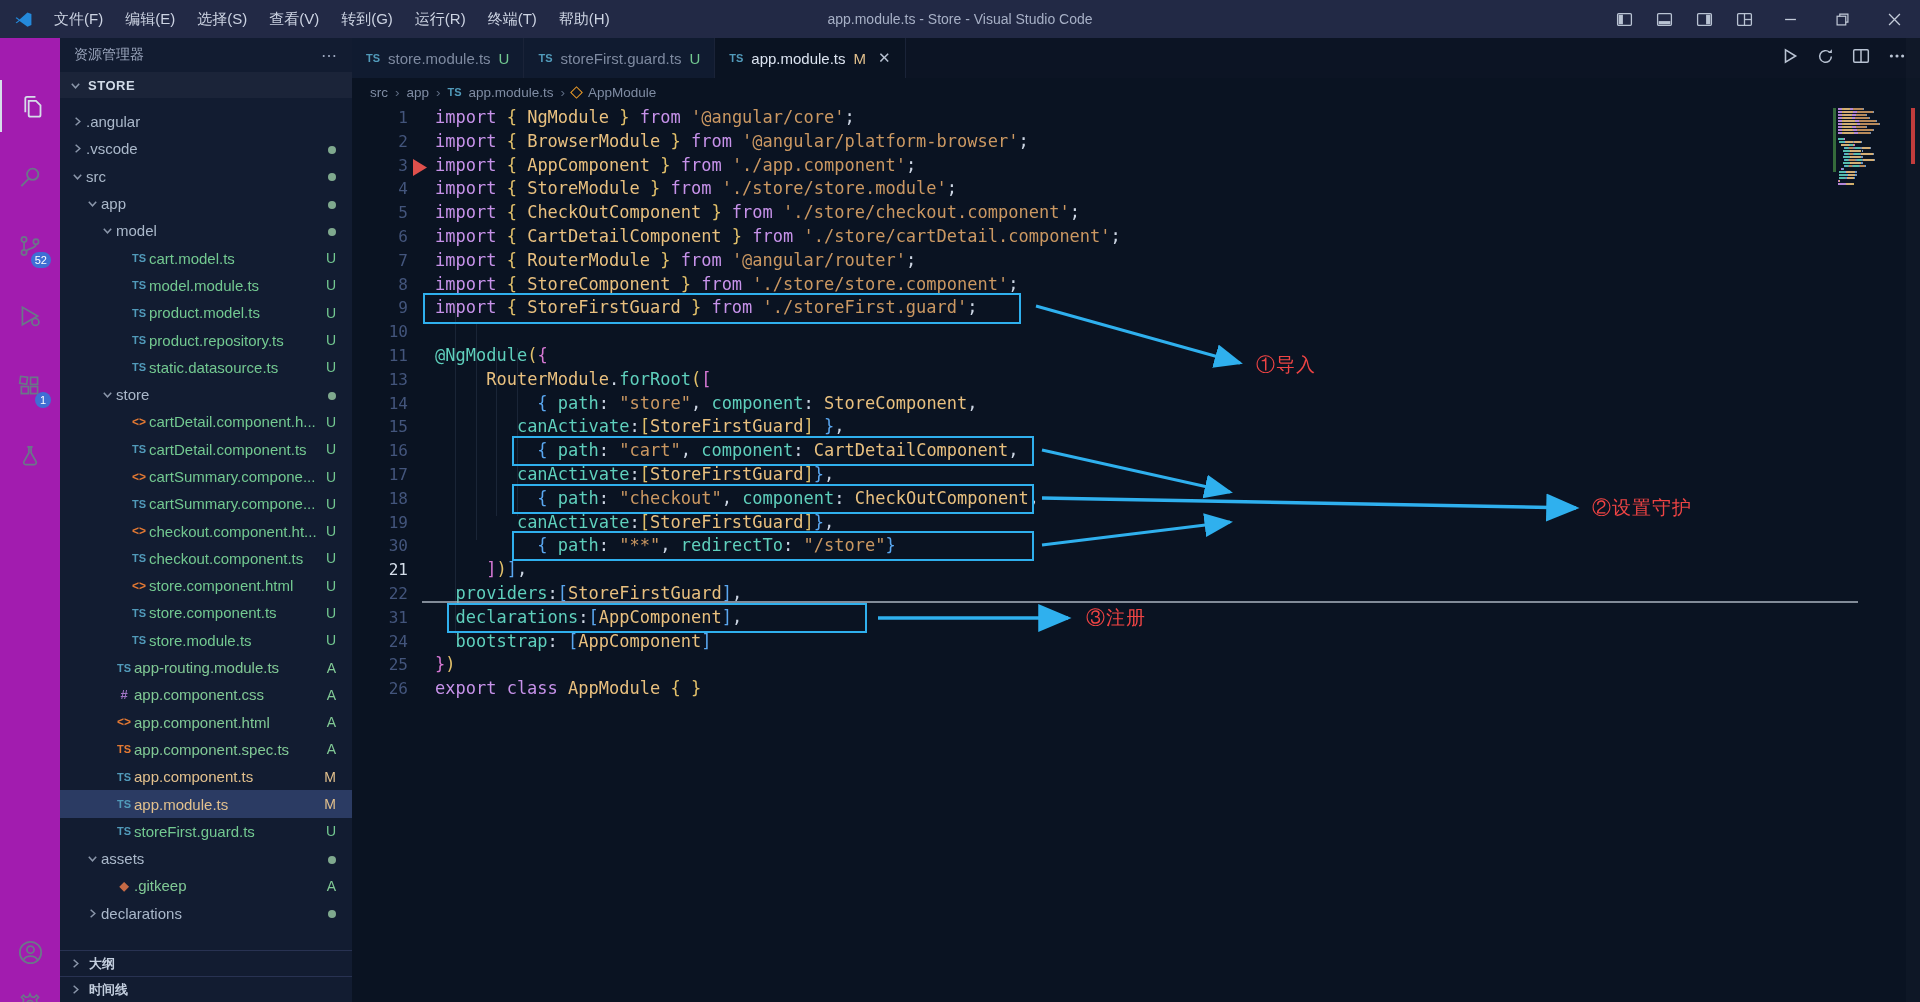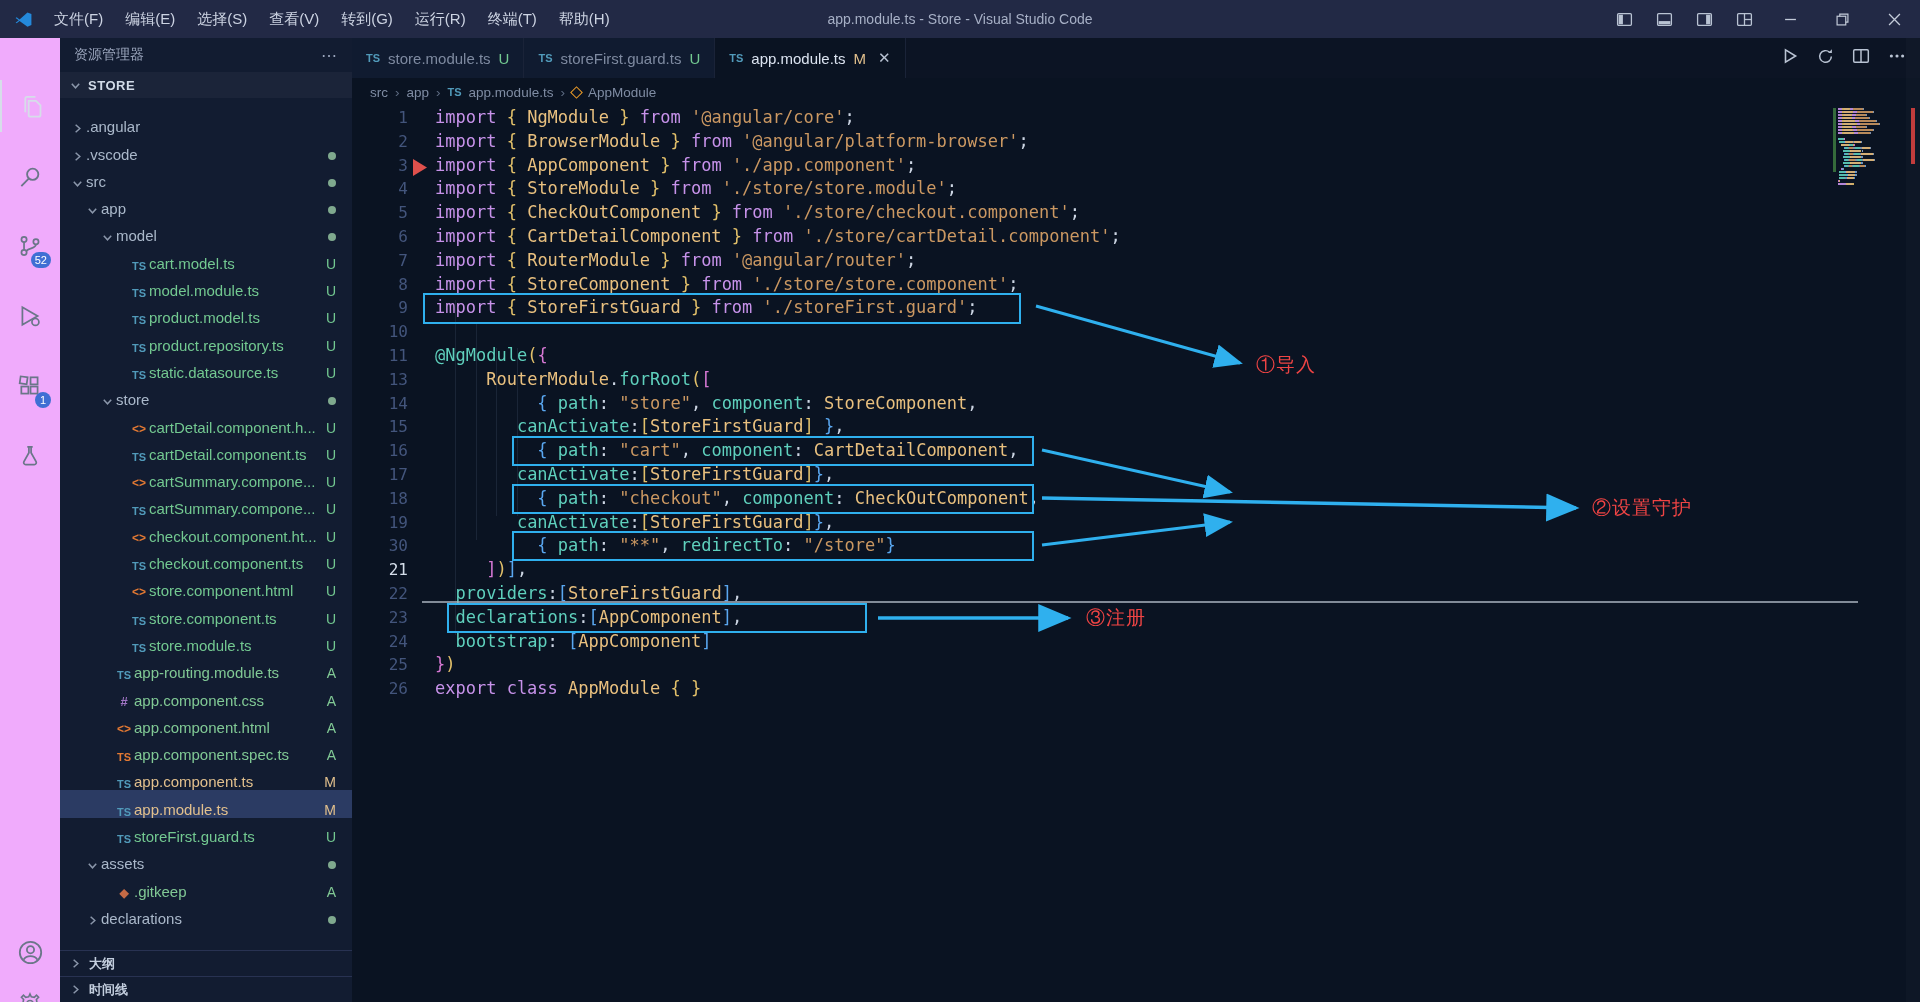--- a/index.html
+++ b/index.html
@@ -14,34 +14,34 @@
   .titlebar{position:absolute;top:0;left:0;right:0;height:38px;background:#222945;
     display:flex;align-items:center;color:#cdd4e2;font-size:15px;z-index:10;}
   .vscode-logo{margin:0 10px 0 14px;display:flex;}
   .menubar{display:flex;}
   .menu-item{padding:0 11px;line-height:38px;color:#ccd3e2;cursor:default;}
   .win-title{position:absolute;left:50%;transform:translateX(-50%);color:#a7b0c6;font-size:14px;}
   .tb-right{margin-left:auto;display:flex;align-items:center;height:38px;}
   .tb-icon{width:40px;height:38px;display:flex;align-items:center;justify-content:center;color:#b9c3d3;}
   .win-btn{width:52px;height:38px;display:flex;align-items:center;justify-content:center;color:#c3cbd9;}
   
-  .activitybar{position:absolute;top:38px;left:0;width:60px;bottom:0;background:#f0abfc;z-index:5;}
+  .activitybar{position:absolute;top:38px;left:0;width:60px;bottom:0;background:#a21caf;z-index:5;}
   .ab-icon{position:absolute;left:0;width:60px;height:52px;display:flex;align-items:center;
     justify-content:center;color:#6b7689;}
   .ab-icon.active{color:#d6dde9;border-left:2px solid #d6dde9;}
   .ab-badge{position:absolute;right:9px;bottom:4px;background:var(--c-badge);color:#fff;
     font-size:11px;line-height:16px;min-width:16px;text-align:center;border-radius:9px;padding:0 4px;}
   
   .sidebar{position:absolute;top:38px;left:60px;width:292px;bottom:0;background:#121c31;z-index:4;overflow:hidden;}
   .sb-header{height:34px;display:flex;align-items:center;padding:0 14px;color:#9ba6bd;font-size:14px;}
   .sb-header .more{margin-left:auto;color:#9ba6bd;font-size:16px;letter-spacing:1px;}
   .sb-section{height:26px;display:flex;align-items:center;padding:0 6px;background:rgba(255,255,255,0.04);
     color:#d2dbe8;font-size:13px;font-weight:bold;letter-spacing:.5px;gap:4px;}
   .tree{position:absolute;top:70px;left:0;right:0;}
-  .row{height:27.3px;display:flex;align-items:flex-end;font-size:15px;color:#aab8ca;position:relative;}
+  .row{height:27.3px;display:flex;align-items:center;font-size:15px;color:#aab8ca;position:relative;}
   .row.selected{background:#2b3b63;}
   .chev{display:flex;width:18px;justify-content:center;color:#8a96aa;flex:none;}
   .chev svg{transition:none;}
   .row.expanded .chev svg{transform:rotate(90deg);}
   .fi{width:20px;flex:none;text-align:center;font-weight:bold;font-size:11px;}
   .fi.ts{color:#519aba;} .fi.ts-spec{color:#e37933;} .fi.html{color:#e37933;font-size:12px;}
   .fi.css{color:#a074c4;font-size:13px;} .fi.git{color:#c56a45;font-size:12px;}
   .row .name{white-space:nowrap;overflow:hidden;}
   .row .right{margin-left:auto;padding-right:16px;font-size:14px;}
   .st-U{color:var(--c-u);} .st-A{color:var(--c-a);} .st-M{color:var(--c-m);}
@@ -518,21 +518,21 @@
       <div class="line"><span class="num">13</span><span class="tk-pl">     </span><span class="tk-cls">RouterModule</span><span class="tk-pu">.</span><span class="tk-prop">forRoot</span><span class="tk-b1">(</span><span class="tk-b2">[</span></div>
       <div class="line"><span class="num">14</span><span class="tk-pl">          </span><span class="tk-b3">{ </span><span class="tk-prop">path</span><span class="tk-pu">: </span><span class="tk-str">"store"</span><span class="tk-pu">, </span><span class="tk-prop">component</span><span class="tk-pu">: </span><span class="tk-cls">StoreComponent</span><span class="tk-pu">,</span></div>
       <div class="line"><span class="num">15</span><span class="tk-pl">        </span><span class="tk-prop">canActivate</span><span class="tk-pu">:</span><span class="tk-b1">[</span><span class="tk-cls">StoreFirstGuard</span><span class="tk-b1">]</span><span class="tk-pl"> </span><span class="tk-b3">}</span><span class="tk-pu">,</span></div>
       <div class="line"><span class="num">16</span><span class="tk-pl">          </span><span class="tk-b3">{ </span><span class="tk-prop">path</span><span class="tk-pu">: </span><span class="tk-str">"cart"</span><span class="tk-pu">, </span><span class="tk-prop">component</span><span class="tk-pu">: </span><span class="tk-cls">CartDetailComponent</span><span class="tk-pu">,</span></div>
       <div class="line"><span class="num">17</span><span class="tk-pl">        </span><span class="tk-prop">canActivate</span><span class="tk-pu">:</span><span class="tk-b1">[</span><span class="tk-cls">StoreFirstGuard</span><span class="tk-b1">]</span><span class="tk-b3">}</span><span class="tk-pu">,</span></div>
       <div class="line"><span class="num">18</span><span class="tk-pl">          </span><span class="tk-b3">{ </span><span class="tk-prop">path</span><span class="tk-pu">: </span><span class="tk-str">"checkout"</span><span class="tk-pu">, </span><span class="tk-prop">component</span><span class="tk-pu">: </span><span class="tk-cls">CheckOutComponent</span><span class="tk-pu">,</span></div>
       <div class="line"><span class="num">19</span><span class="tk-pl">        </span><span class="tk-prop">canActivate</span><span class="tk-pu">:</span><span class="tk-b1">[</span><span class="tk-cls">StoreFirstGuard</span><span class="tk-b1">]</span><span class="tk-b3">}</span><span class="tk-pu">,</span></div>
       <div class="line"><span class="num">30</span><span class="tk-pl">          </span><span class="tk-b3">{ </span><span class="tk-prop">path</span><span class="tk-pu">: </span><span class="tk-str">"**"</span><span class="tk-pu">, </span><span class="tk-prop">redirectTo</span><span class="tk-pu">: </span><span class="tk-str">"/store"</span><span class="tk-b3">}</span></div>
       <div class="line"><span class="num cur">21</span><span class="tk-pl">     </span><span class="tk-b2">]</span><span class="tk-b1">)</span><span class="tk-b3">]</span><span class="tk-pu">,</span></div>
       <div class="line"><span class="num">22</span><span class="tk-pl">  </span><span class="tk-prop">providers</span><span class="tk-pu">:</span><span class="tk-b3">[</span><span class="tk-cls">StoreFirstGuard</span><span class="tk-b3">]</span><span class="tk-pu">,</span></div>
-      <div class="line"><span class="num">23</span><span class="tk-pl">  </span><span class="tk-prop">declarations</span><span class="tk-pu">:</span><span class="tk-b3">[</span><span class="tk-cls">AppComponent</span><span class="tk-b3">]</span><span class="tk-pu">,</span></div>
+      <div class="line"><span class="num">31</span><span class="tk-pl">  </span><span class="tk-prop">declarations</span><span class="tk-pu">:</span><span class="tk-b3">[</span><span class="tk-cls">AppComponent</span><span class="tk-b3">]</span><span class="tk-pu">,</span></div>
       <div class="line"><span class="num">24</span><span class="tk-pl">  </span><span class="tk-prop">bootstrap</span><span class="tk-pu">: </span><span class="tk-b3">[</span><span class="tk-cls">AppComponent</span><span class="tk-b3">]</span></div>
       <div class="line"><span class="num">25</span><span class="tk-b2">}</span><span class="tk-b1">)</span></div>
       <div class="line"><span class="num">26</span><span class="tk-kw">export class </span><span class="tk-cls">AppModule</span><span class="tk-pl"> </span><span class="tk-b1">{ }</span></div>
     </div>
 
   <div class="mm-gitbar"></div>
   <div class="minimap">
       <div class="mm-row">
         <span style="width: 4.34px; background: rgb(199, 146, 234);"></span>
         <span style="width: 1.24px; background: rgb(226, 192, 106);"></span>

